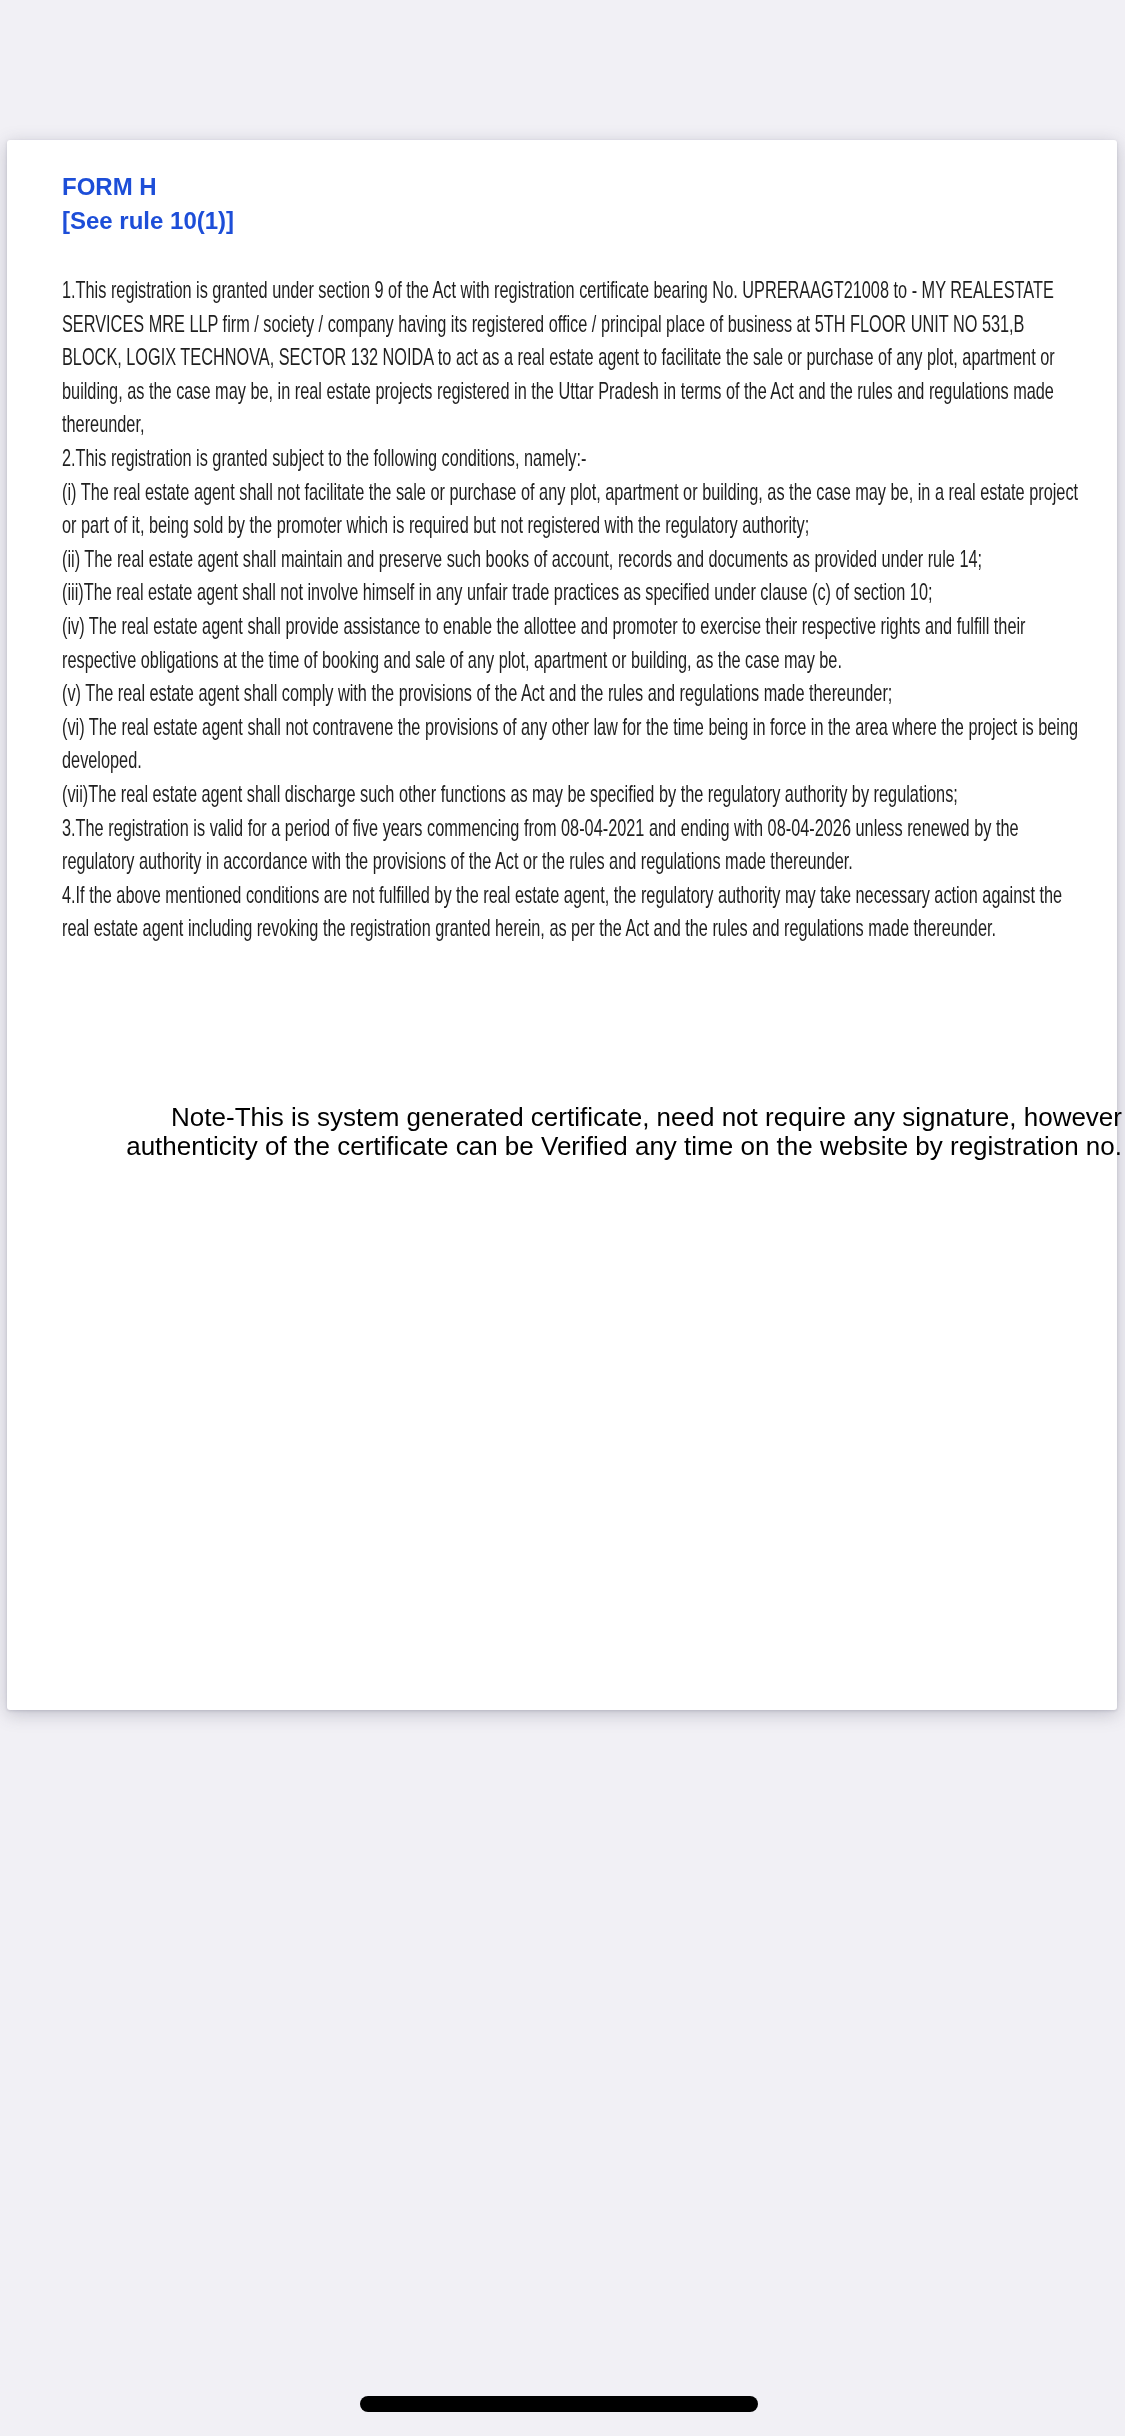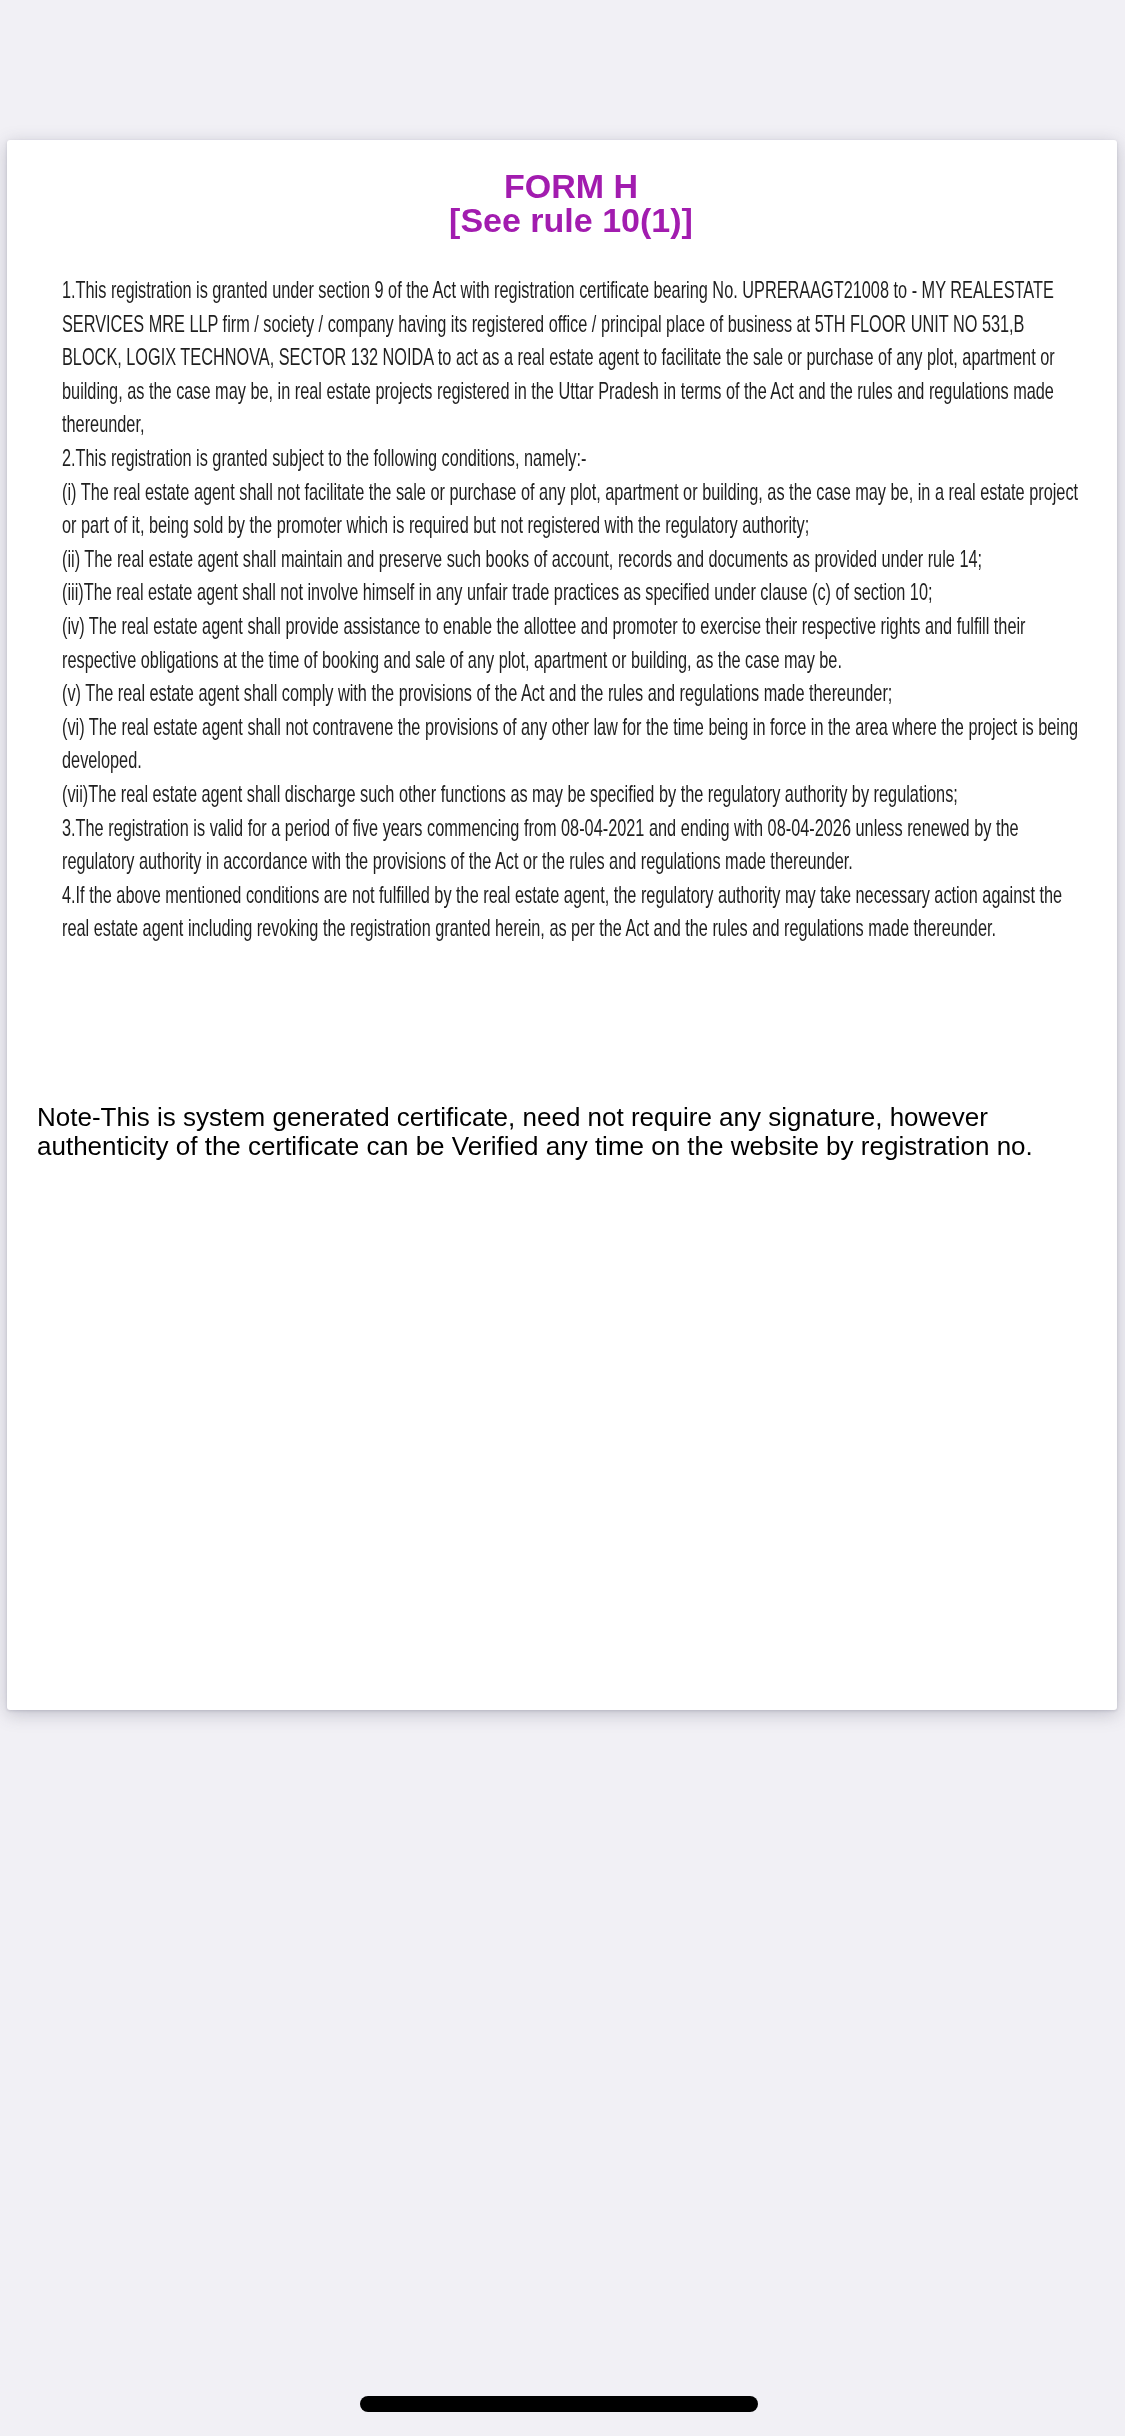--- a/index.html
+++ b/index.html
@@ -22,25 +22,25 @@
     height: 1570px;
     background: #ffffff;
     border-radius: 3px;
     box-shadow: 0 4px 18px rgba(70, 70, 95, 0.28), 0 1px 3px rgba(70, 70, 95, 0.18);
   }
   .doc-headers {
     position: absolute;
     left: 55px;
     top: 30px;
     width: 1018px;
-    text-align: center;
-    font-size: 34px;
+    text-align: left;
+    font-size: 24px;
     font-weight: bold;
     line-height: 33.6px;
-    color: #a21caf;
+    color: #1d4ed8;
     white-space: nowrap;
   }
   .doc-body {
     position: absolute;
     left: 55px;
     top: 133px;
     width: 1500px;
     transform: scaleX(0.679);
     transform-origin: 0 0;
     font-size: 24px;
@@ -53,21 +53,21 @@
     padding: 0;
   }
   .doc-note {
     position: absolute;
     left: 30px;
     top: 963px;
     width: 1085px;
     font-size: 26px;
     line-height: 28.5px;
     color: #000000;
-    text-align: left;
+    text-align: right;
   }
   .home-indicator {
     position: absolute;
     left: 360px;
     top: 2396px;
     width: 398px;
     height: 16px;
     border-radius: 9px;
     background: #000000;
   }

